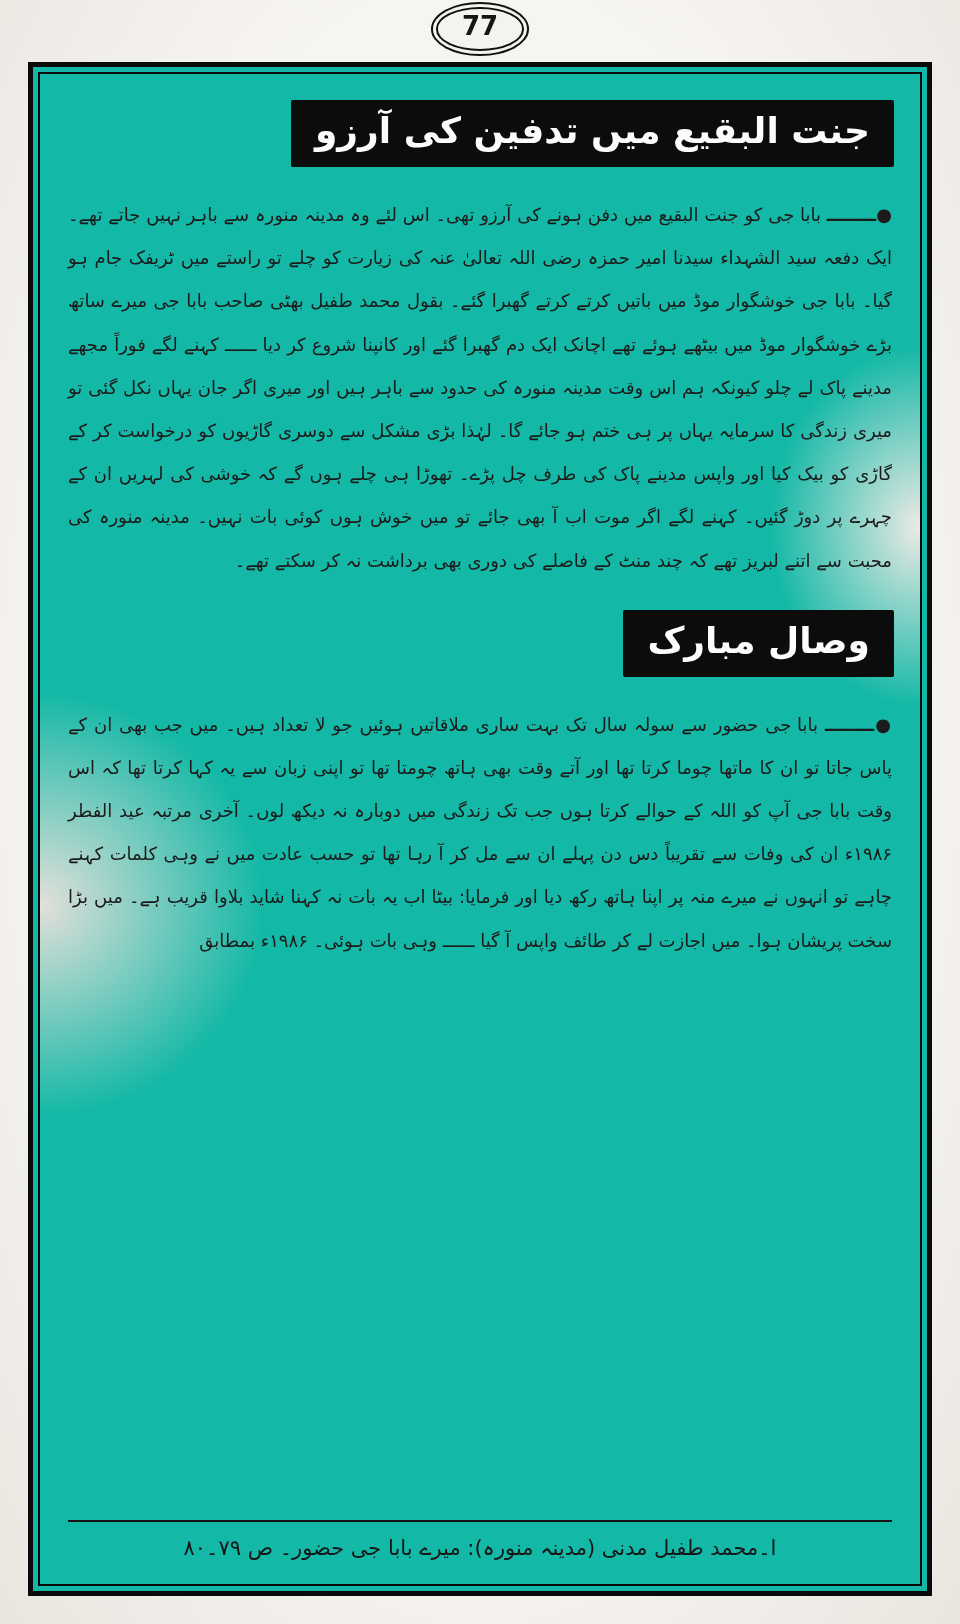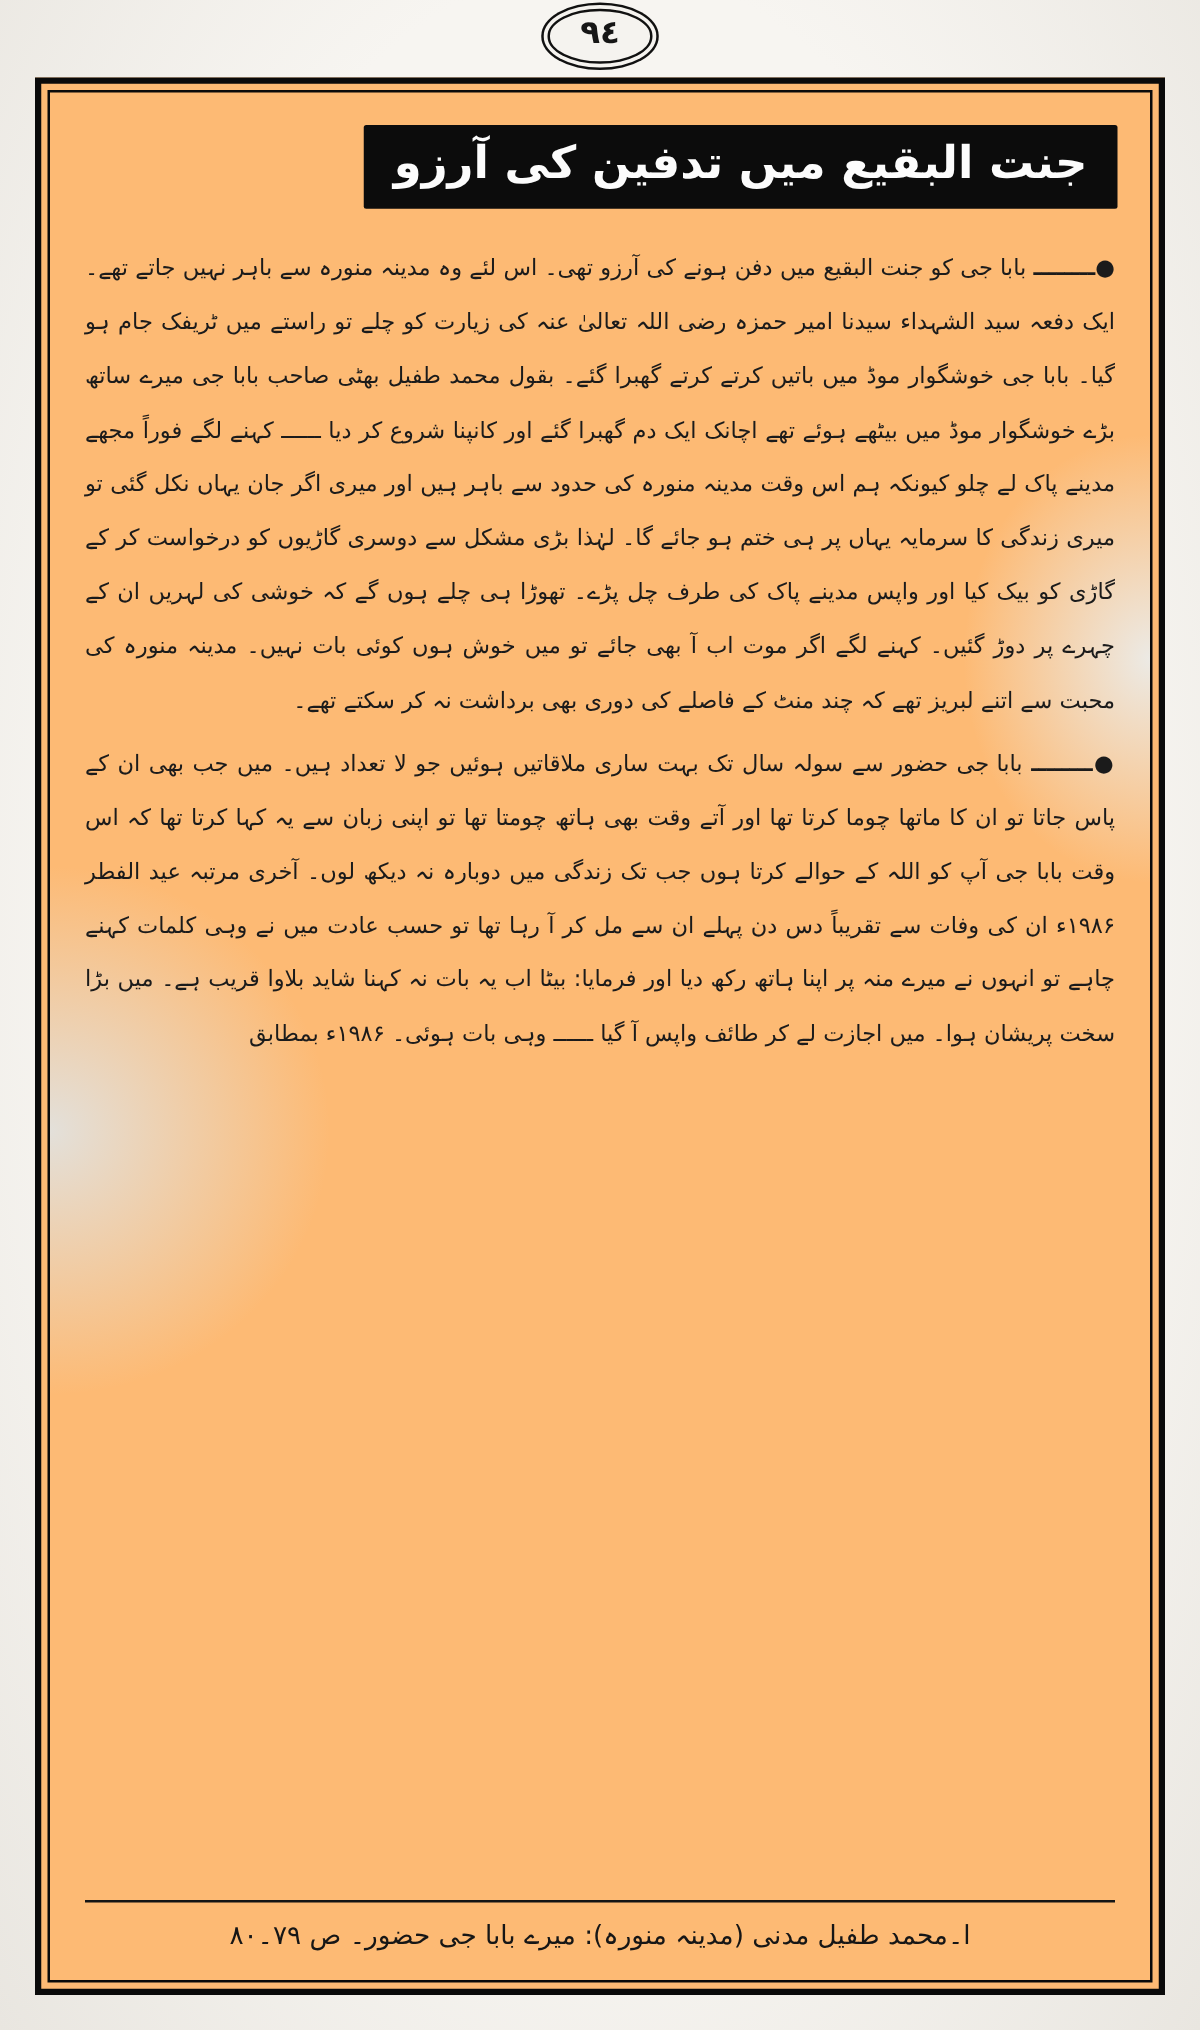--- a/index.html
+++ b/index.html
@@ -35,21 +35,21 @@
     line-height: 1.2;
   }
 
   
   .outer-frame {
     margin: 4px 28px 0;
     height: 1534px;
     border: 5px solid #0a0a0a;
     padding: 5px;
     box-sizing: border-box;
-    background: #fdba74;
+    background: #14b8a6;
   }
   .inner-frame {
     border: 2px solid #0a0a0a;
     height: 100%;
     box-sizing: border-box;
     padding: 16px 26px 14px;
     direction: rtl;
     display: flex;
     flex-direction: column;
     background:
@@ -97,33 +97,34 @@
     text-align: center;
     font-size: 21px;
     line-height: 1.6;
     padding-bottom: 4px;
   }
 </style>
 </head>
 <body>
 
 <div class="page-number-wrap">
-  <span class="page-number">٩٤</span>
+  <span class="page-number">77</span>
 </div>
 
 <div class="outer-frame">
   <div class="inner-frame">
 
     <div class="section-heading">جنت البقیع میں تدفین کی آرزو</div>
 
     <p class="para">
       <span class="lead-bullet">●ــــــــ</span>
       <span>بابا جی کو جنت البقیع میں دفن ہونے کی آرزو تھی۔ اس لئے وہ مدینہ منورہ سے باہر نہیں جاتے تھے۔ ایک دفعہ سید الشہداء سیدنا امیر حمزہ رضی اللہ تعالیٰ عنہ کی زیارت کو چلے تو راستے میں ٹریفک جام ہو گیا۔ بابا جی خوشگوار موڈ میں باتیں کرتے کرتے گھبرا گئے۔ بقول محمد طفیل بھٹی صاحب بابا جی میرے ساتھ بڑے خوشگوار موڈ میں بیٹھے ہوئے تھے اچانک ایک دم گھبرا گئے اور کانپنا شروع کر دیا ــــــ کہنے لگے فوراً مجھے مدینے پاک لے چلو کیونکہ ہم اس وقت مدینہ منورہ کی حدود سے باہر ہیں اور میری اگر جان یہاں نکل گئی تو میری زندگی کا سرمایہ یہاں پر ہی ختم ہو جائے گا۔ لہٰذا بڑی مشکل سے دوسری گاڑیوں کو درخواست کر کے گاڑی کو بیک کیا اور واپس مدینے پاک کی طرف چل پڑے۔ تھوڑا ہی چلے ہوں گے کہ خوشی کی لہریں ان کے چہرے پر دوڑ گئیں۔ کہنے لگے اگر موت اب آ بھی جائے تو میں خوش ہوں کوئی بات نہیں۔ مدینہ منورہ کی محبت سے اتنے لبریز تھے کہ چند منٹ کے فاصلے کی دوری بھی برداشت نہ کر سکتے تھے۔</span>
     </p>
 
+    <div class="section-heading second">وصال مبارک</div>
 
     <p class="para">
       <span class="lead-bullet">●ــــــــ</span>
       <span>بابا جی حضور سے سولہ سال تک بہت ساری ملاقاتیں ہوئیں جو لا تعداد ہیں۔ میں جب بھی ان کے پاس جاتا تو ان کا ماتھا چوما کرتا تھا اور آتے وقت بھی ہاتھ چومتا تھا تو اپنی زبان سے یہ کہا کرتا تھا کہ اس وقت بابا جی آپ کو اللہ کے حوالے کرتا ہوں جب تک زندگی میں دوبارہ نہ دیکھ لوں۔ آخری مرتبہ عید الفطر ۱۹۸۶ء ان کی وفات سے تقریباً دس دن پہلے ان سے مل کر آ رہا تھا تو حسب عادت میں نے وہی کلمات کہنے چاہے تو انہوں نے میرے منہ پر اپنا ہاتھ رکھ دیا اور فرمایا: بیٹا اب یہ بات نہ کہنا شاید بلاوا قریب ہے۔ میں بڑا سخت پریشان ہوا۔ میں اجازت لے کر طائف واپس آ گیا ــــــ وہی بات ہوئی۔ ۱۹۸۶ء بمطابق</span>
     </p>
 
     <div class="footnote-block">
       <hr class="footnote-sep">
       <div class="footnote">ا۔محمد طفیل مدنی (مدینہ منورہ): میرے بابا جی حضور۔ ص ۷۹۔۸۰</div>
     </div>

